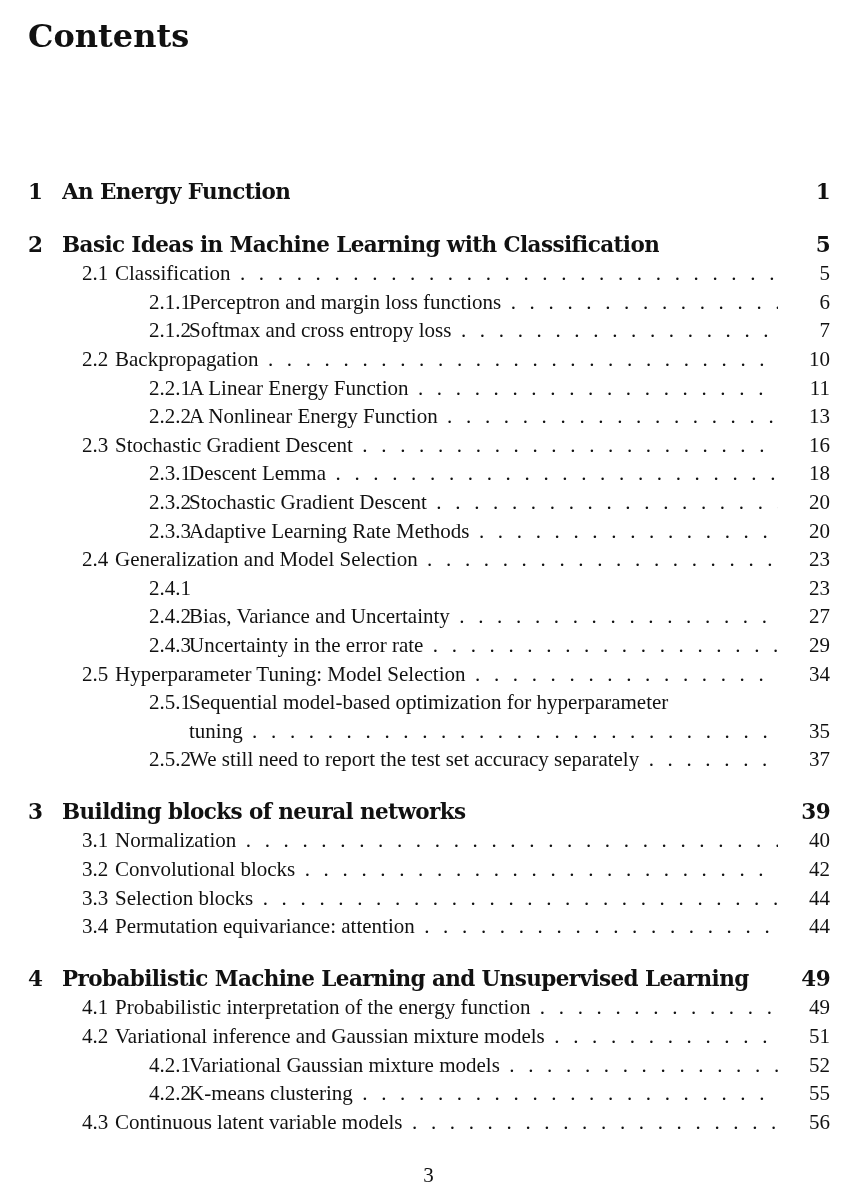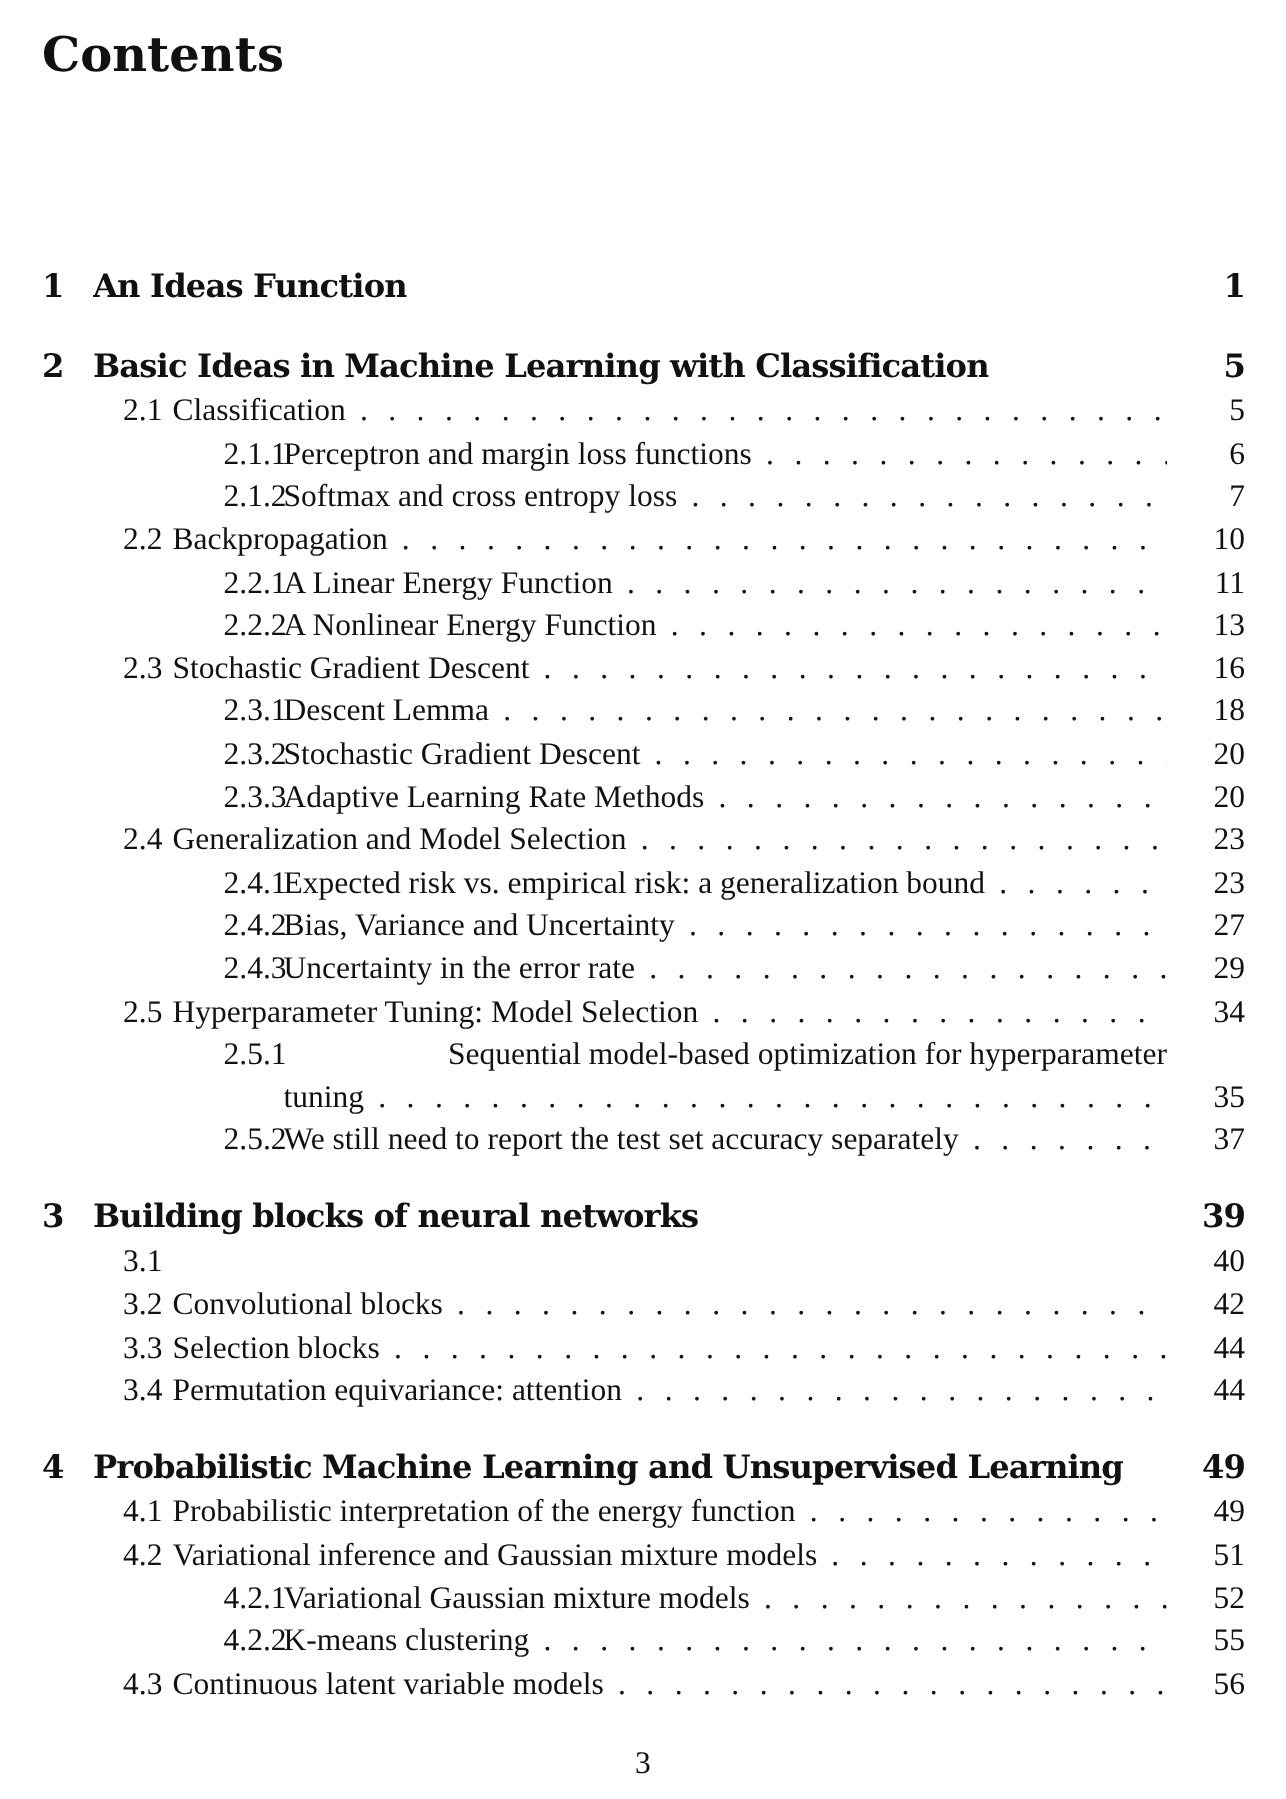--- a/index.html
+++ b/index.html
@@ -22,40 +22,40 @@
     .row.chapter { font-weight: bold; font-size: 21.5px; font-family: "DejaVu Serif", serif; letter-spacing: -0.6px; }
     .row.gap { margin-top: 24px; }
     .num { position: absolute; left: 0; }
     .text { position: absolute; overflow: hidden; }
     .page { position: absolute; right: 0; text-align: right; }
     .row.chapter .num { left: 0; }
     .row.chapter .text { left: 34px; }
     .row.section .num { left: 33px; margin-left: 21px; }
     .row.section .text { left: 87px; right: 52px; }
     .row.subsection .num { left: 97px; margin-left: 24px; }
-    .row.subsection .text { left: 161px; right: 52px; text-align: right; }
+    .row.subsection .text { left: 161px; right: 52px; }
     .row.cont .text { left: 161px; right: 52px; }
     .leader::after {
       content: " . . . . . . . . . . . . . . . . . . . . . . . . . . . . . . . . . . . . . . . . . . . . . . . . . . . . . . . . . . . . . . . . . . . . . . . . . .";
       letter-spacing: 4.2px;
     }
     .footer {
       position: absolute; left: 0; width: 857px; top: 1163px;
       text-align: center; font-family: "Liberation Serif", serif; font-size: 21px;
     }
   </style>
 </head>
 <body>
 
 <div class="title">Contents</div>
 
 <div class="toc">
   <div class="row chapter">
     <span class="num">1</span>
-    <span class="text">An Ideas Function</span>
+    <span class="text">An Energy Function</span>
     <span class="page">1</span>
   </div>
   <div class="row chapter gap">
     <span class="num">2</span>
     <span class="text">Basic Ideas in Machine Learning with Classification</span>
     <span class="page">5</span>
   </div>
   <div class="row section">
     <span class="num">2.1</span>
     <span class="text leader"><span>Classification</span></span>
@@ -106,21 +106,20 @@
     <span class="text leader"><span>Adaptive Learning Rate Methods</span></span>
     <span class="page">20</span>
   </div>
   <div class="row section">
     <span class="num">2.4</span>
     <span class="text leader"><span>Generalization and Model Selection</span></span>
     <span class="page">23</span>
   </div>
   <div class="row subsection">
     <span class="num">2.4.1</span>
-    <span class="text leader"><span>Expected risk vs. empirical risk: a generalization bound</span></span>
     <span class="page">23</span>
   </div>
   <div class="row subsection">
     <span class="num">2.4.2</span>
     <span class="text leader"><span>Bias, Variance and Uncertainty</span></span>
     <span class="page">27</span>
   </div>
   <div class="row subsection">
     <span class="num">2.4.3</span>
     <span class="text leader"><span>Uncertainty in the error rate</span></span>
@@ -145,20 +144,21 @@
     <span class="text leader"><span>We still need to report the test set accuracy separately</span></span>
     <span class="page">37</span>
   </div>
   <div class="row chapter gap">
     <span class="num">3</span>
     <span class="text">Building blocks of neural networks</span>
     <span class="page">39</span>
   </div>
   <div class="row section">
     <span class="num">3.1</span>
+    <span class="text leader"><span>Normalization</span></span>
     <span class="page">40</span>
   </div>
   <div class="row section">
     <span class="num">3.2</span>
     <span class="text leader"><span>Convolutional blocks</span></span>
     <span class="page">42</span>
   </div>
   <div class="row section">
     <span class="num">3.3</span>
     <span class="text leader"><span>Selection blocks</span></span>

